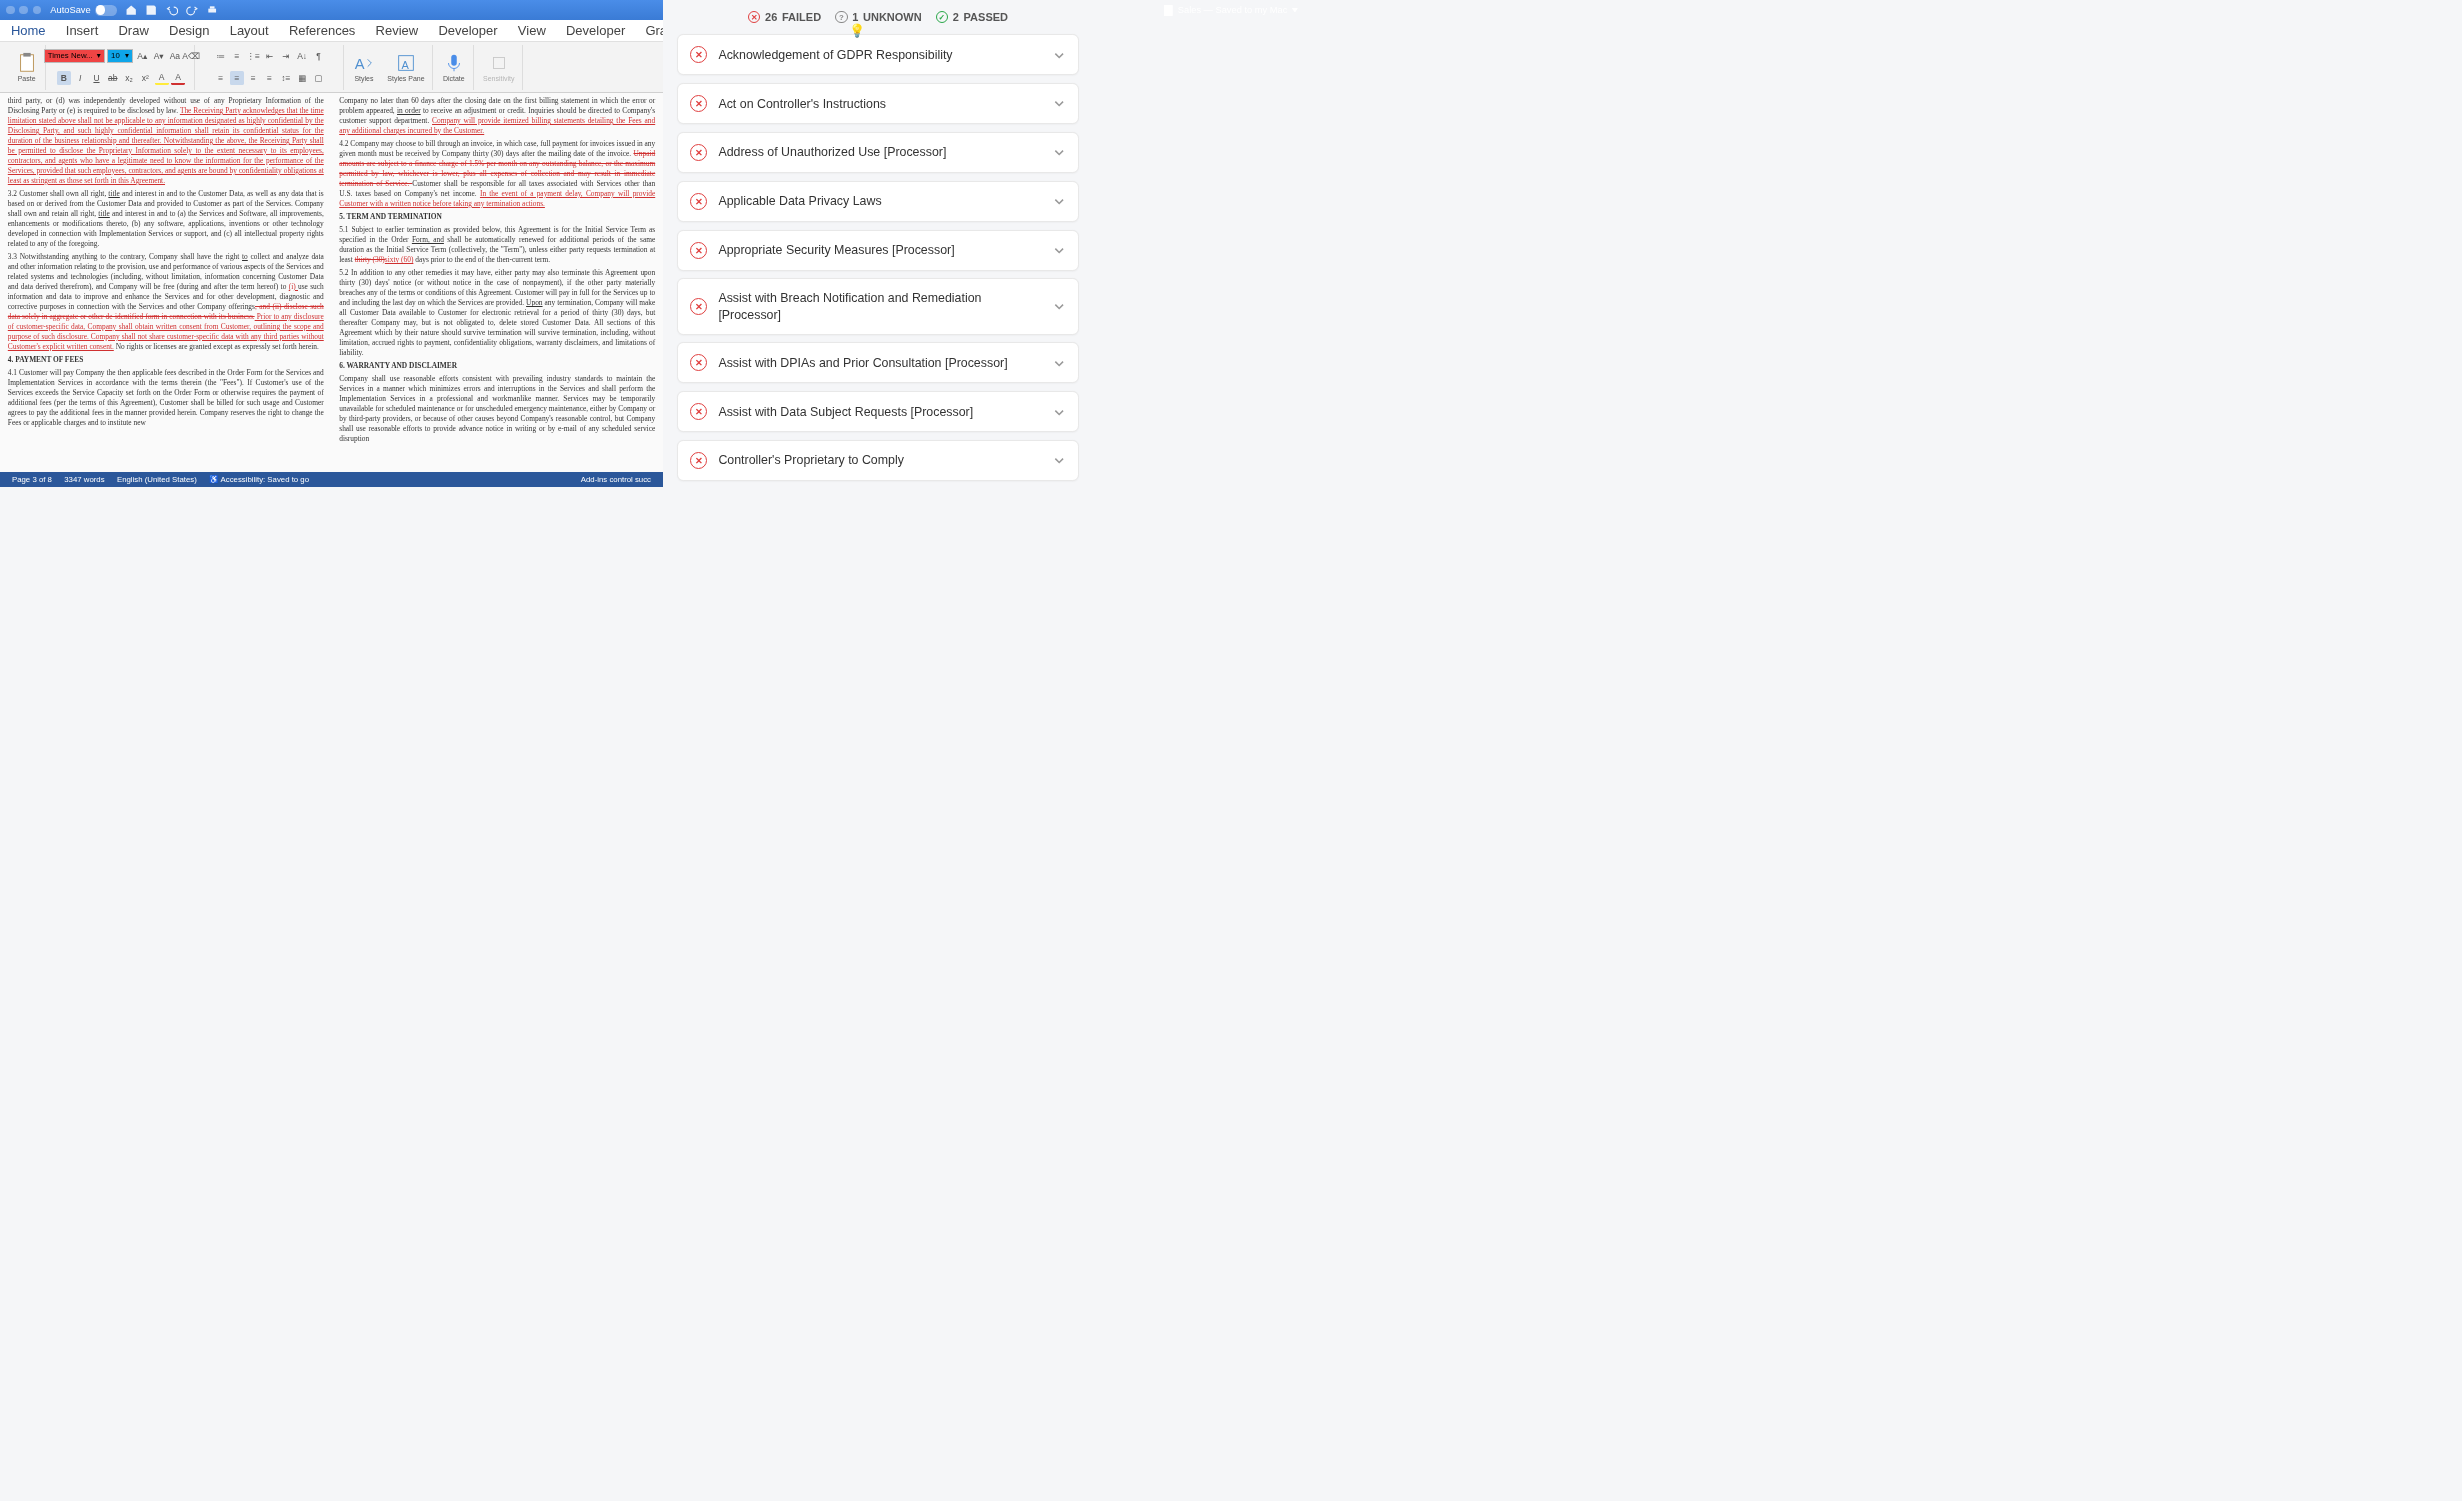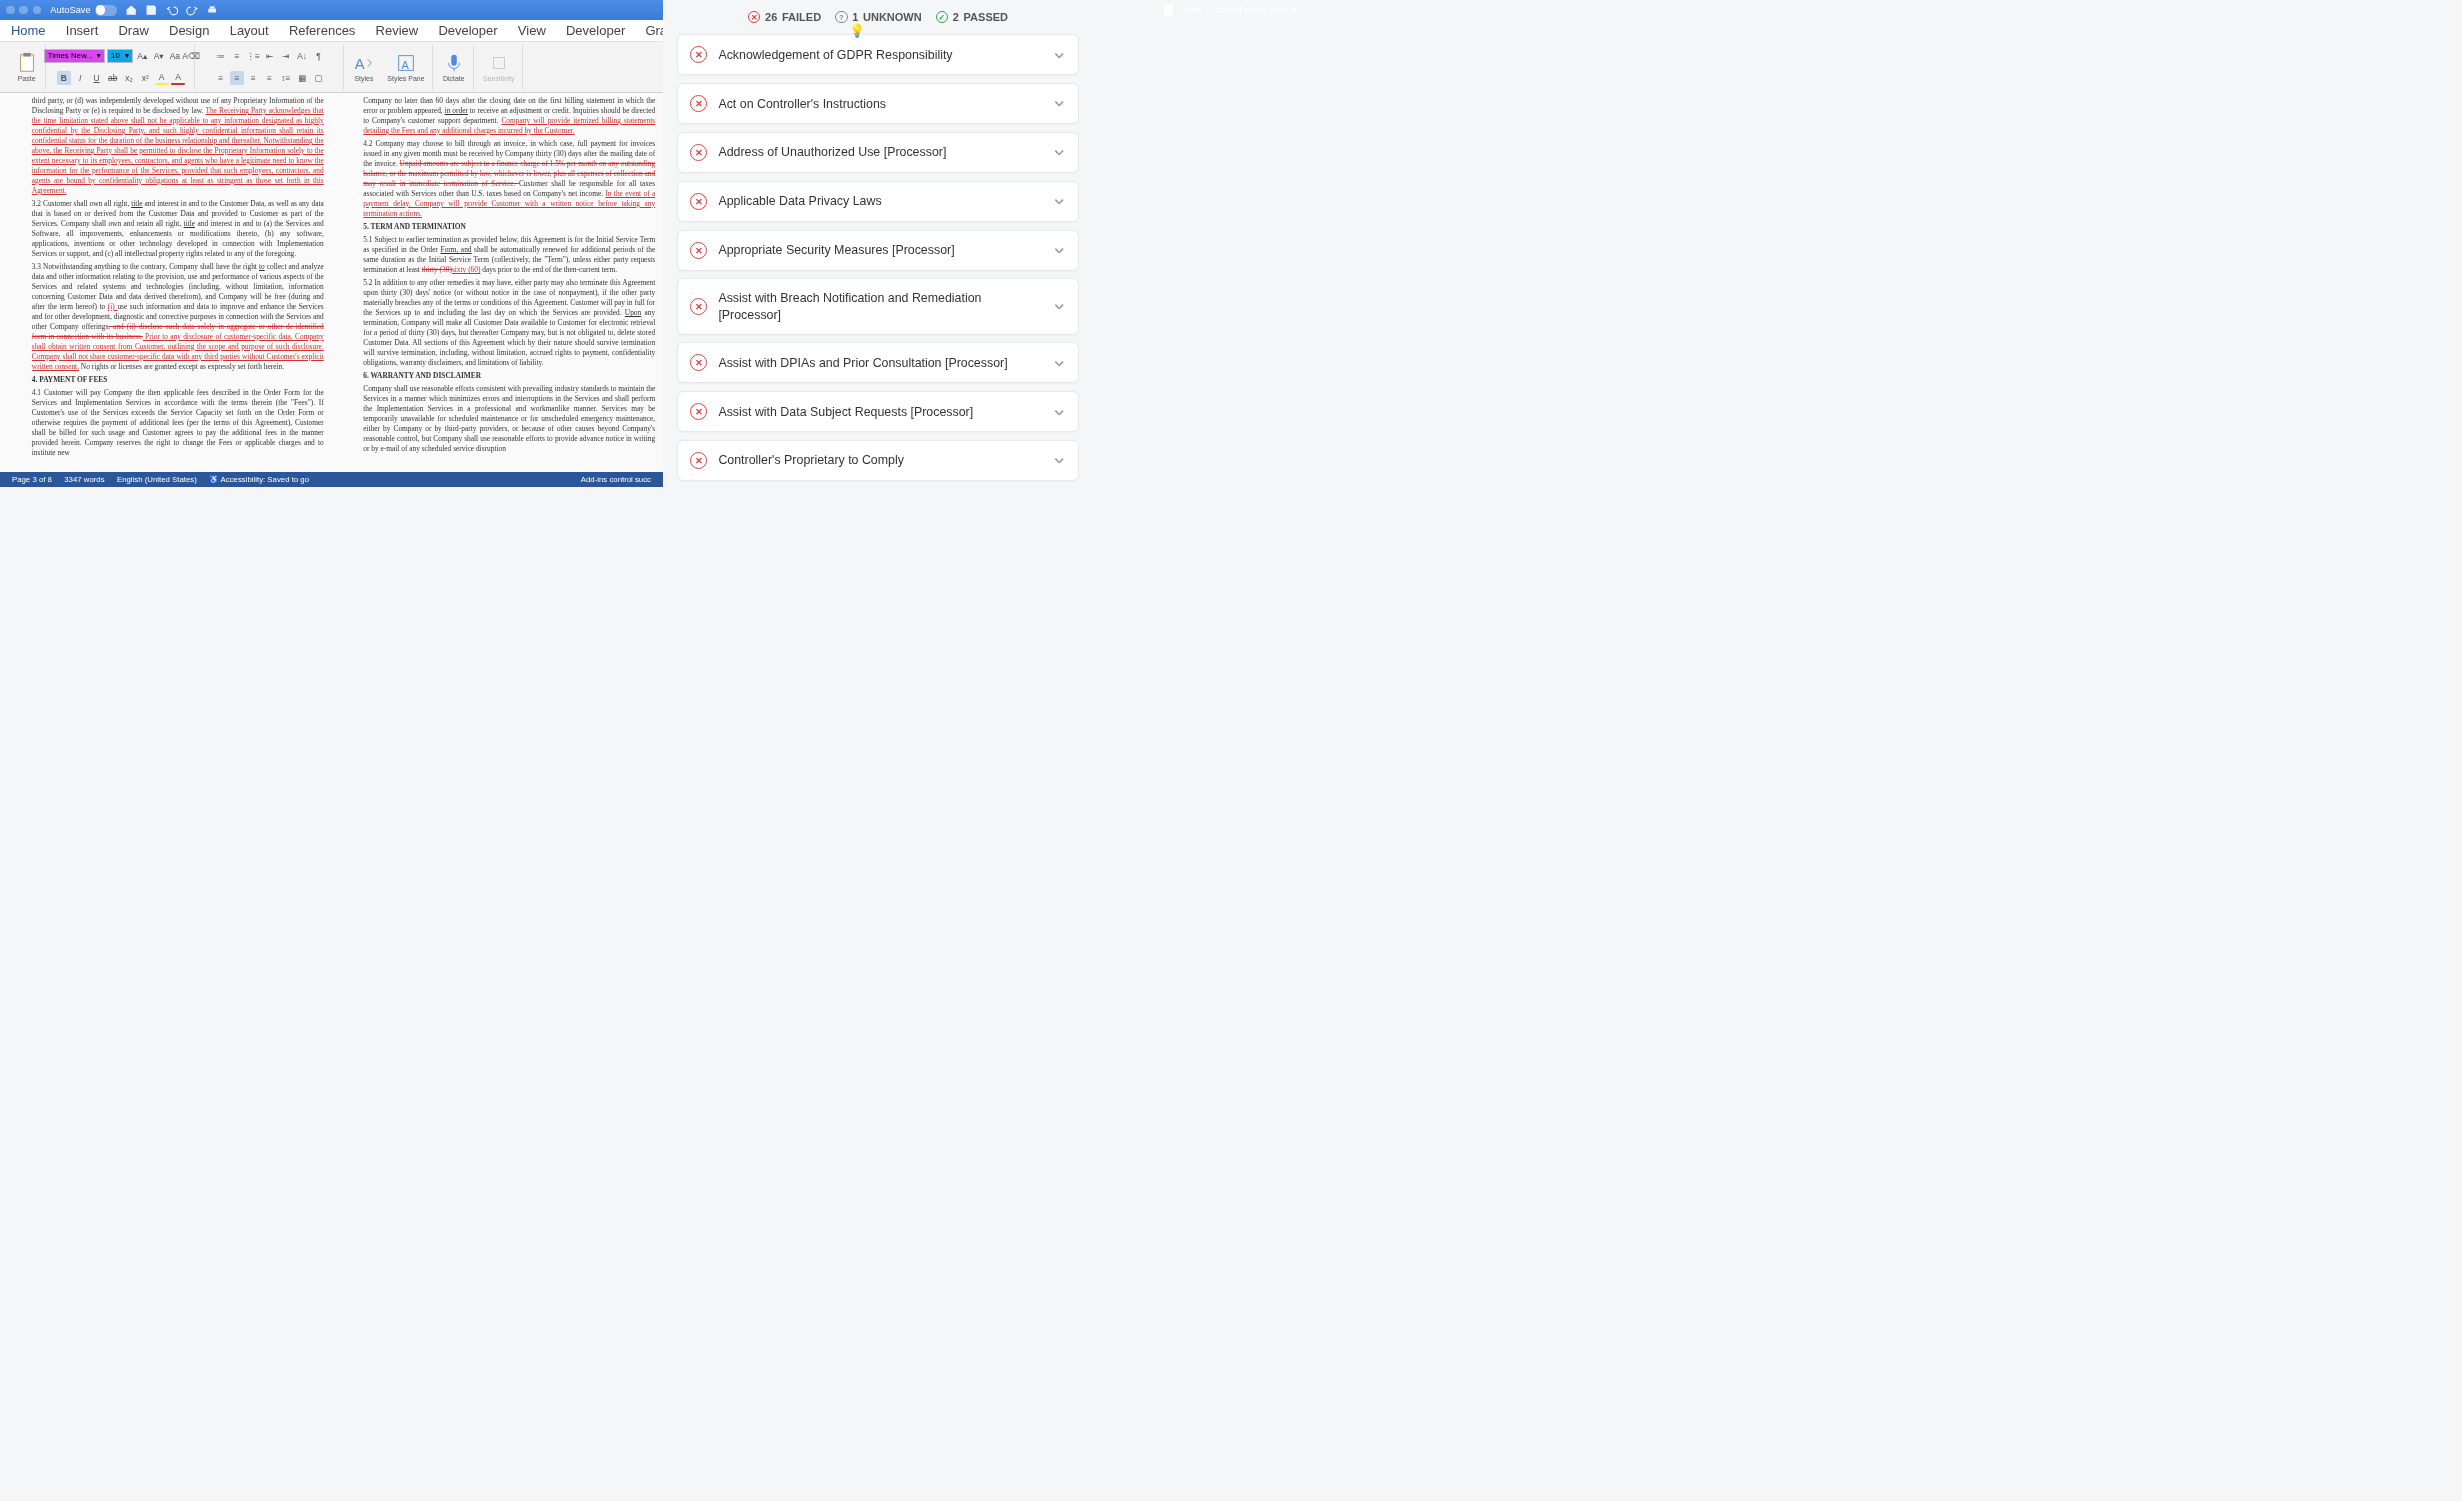--- a/index.html
+++ b/index.html
@@ -14,28 +14,28 @@
 .qat { display: flex; gap: 7.8px; margin-right: auto; }
 .qat-icon { width: 12.4px; height: 12.4px; opacity: 0.9; display:inline-flex; align-items:center; justify-content:center; }
 .doc-title { position: absolute; left: 50%; transform: translateX(-50%); display:flex; align-items:center; gap:4.7px; font-size:9.3px; }
 .ribbon-tabs { height: 22px; background: #fff; border-bottom: 0.8px solid #e0e0e0; display: flex; align-items: center; padding: 0 7.8px; gap: 14px; font-size: 13px; color: #444; }
 .ribbon-tab { padding: 4.7px 3.1px; cursor: pointer; }
 .ribbon-tab.active { color: #2b579a; border-bottom: 1.6px solid #2b579a; font-weight: 500; }
 .ribbon-toolbar { height: 51px; background: #f3f3f3; border-bottom: 0.8px solid #d0d0d0; display: flex; align-items: center; padding: 3.1px 7.8px; gap: 1.6px; }
 .toolbar-group { display: flex; flex-direction: column; align-items: center; padding: 0 4.7px; border-right: 0.8px solid #ddd; height: 45px; justify-content: space-around; }
 .toolbar-big { display: flex; flex-direction: column; align-items: center; font-size: 7px; color: #555; gap: 1.6px; padding: 1.6px 3.1px; }
 .toolbar-big svg, .toolbar-big .iconbox { width: 22px; height: 22px; }
-.fontsel { width: 61px; height: 14px; font-size: 7.8px; border: 0.8px solid #bbb; background:#d946ef; padding:0 3.1px; display:flex; align-items:center; justify-content:space-between; }
+.fontsel { width: 61px; height: 14px; font-size: 7.8px; border: 0.8px solid #bbb; background:#ef4444; padding:0 3.1px; display:flex; align-items:center; justify-content:space-between; }
 .sizesel { width: 26px; height: 14px; font-size: 7.8px; border: 0.8px solid #bbb; background:#0ea5e9; padding:0 3.1px; display:flex; align-items:center; justify-content:space-between; }
 .srow { display:flex; gap:2.3px; align-items:center; }
 .sbtn { width:14px; height:14px; display:flex; align-items:center; justify-content:center; font-size:8.5px; color:#555; border-radius:1.6px; }
 .sbtn.active { background:#c8d8ec; }
 .document-area { flex: 1; background: #fafafa; overflow: hidden; display: flex; justify-content: center; padding: 0 7.8px; position:relative; filter: blur(0.3px); }
 .page-content { display: flex; gap: 15.5px; width: 100%; font-family: "Times New Roman", serif; font-size: 7.4px; color: #333; line-height: 1.35; padding-top: 3.1px; }
-.col { flex: 1; text-align: justify; margin-left: 24px; }
+.col { flex: 1; text-align: justify; }
 .col p { margin-bottom: 3.1px; }
 .redline { color: #d03030; text-decoration: underline; }
 .strike { text-decoration: line-through; color: #d03030; }
 .sec-head { font-weight: bold; }
 .statusbar { height: 15.5px; background: #2b579a; color: #fff; font-size: 7.8px; display: flex; align-items: center; padding: 0 12px; gap: 12.4px; }
 .statusbar .spacer { flex: 1; }
 
 .right-panel { flex: 1; background: #f5f6f8; padding: 11px 14px; overflow: hidden; }
 .summary-bar { display: flex; align-items: center; justify-content: center; gap: 14px; font-size: 11px; font-weight: 600; color: #555; margin-bottom: 11px; }
 .summary-item { display: flex; align-items: center; gap: 4.7px; }

